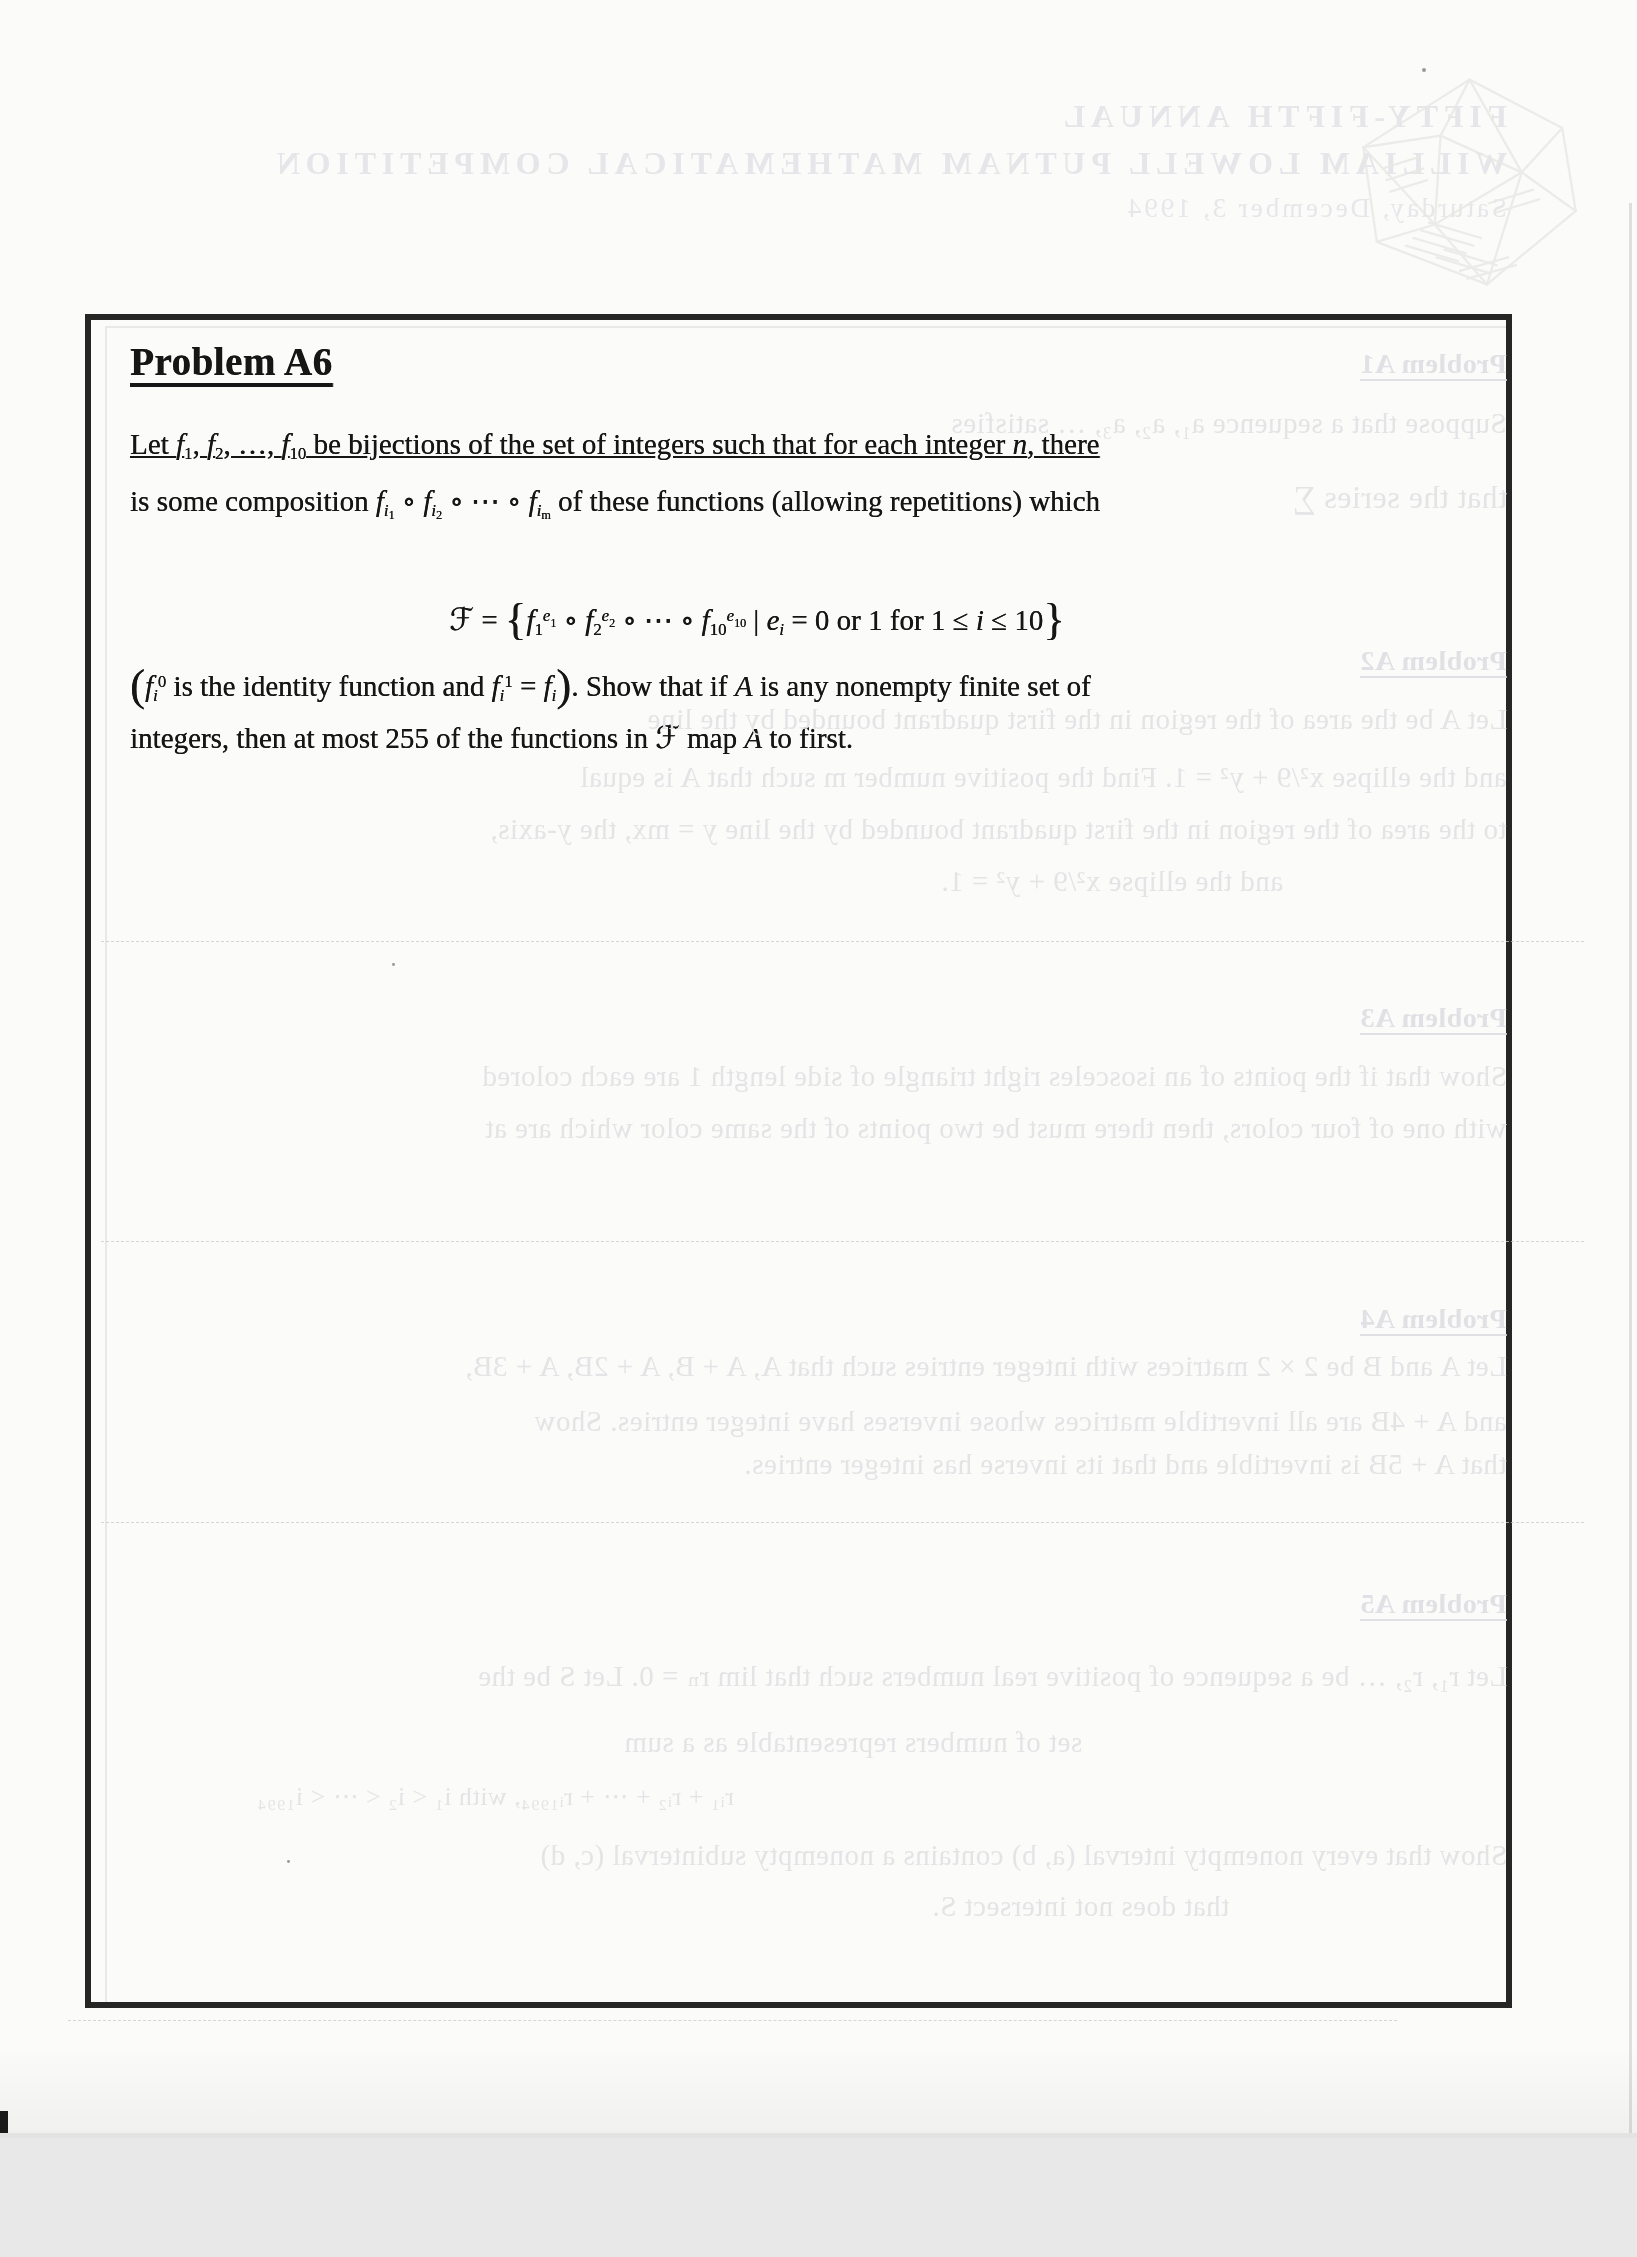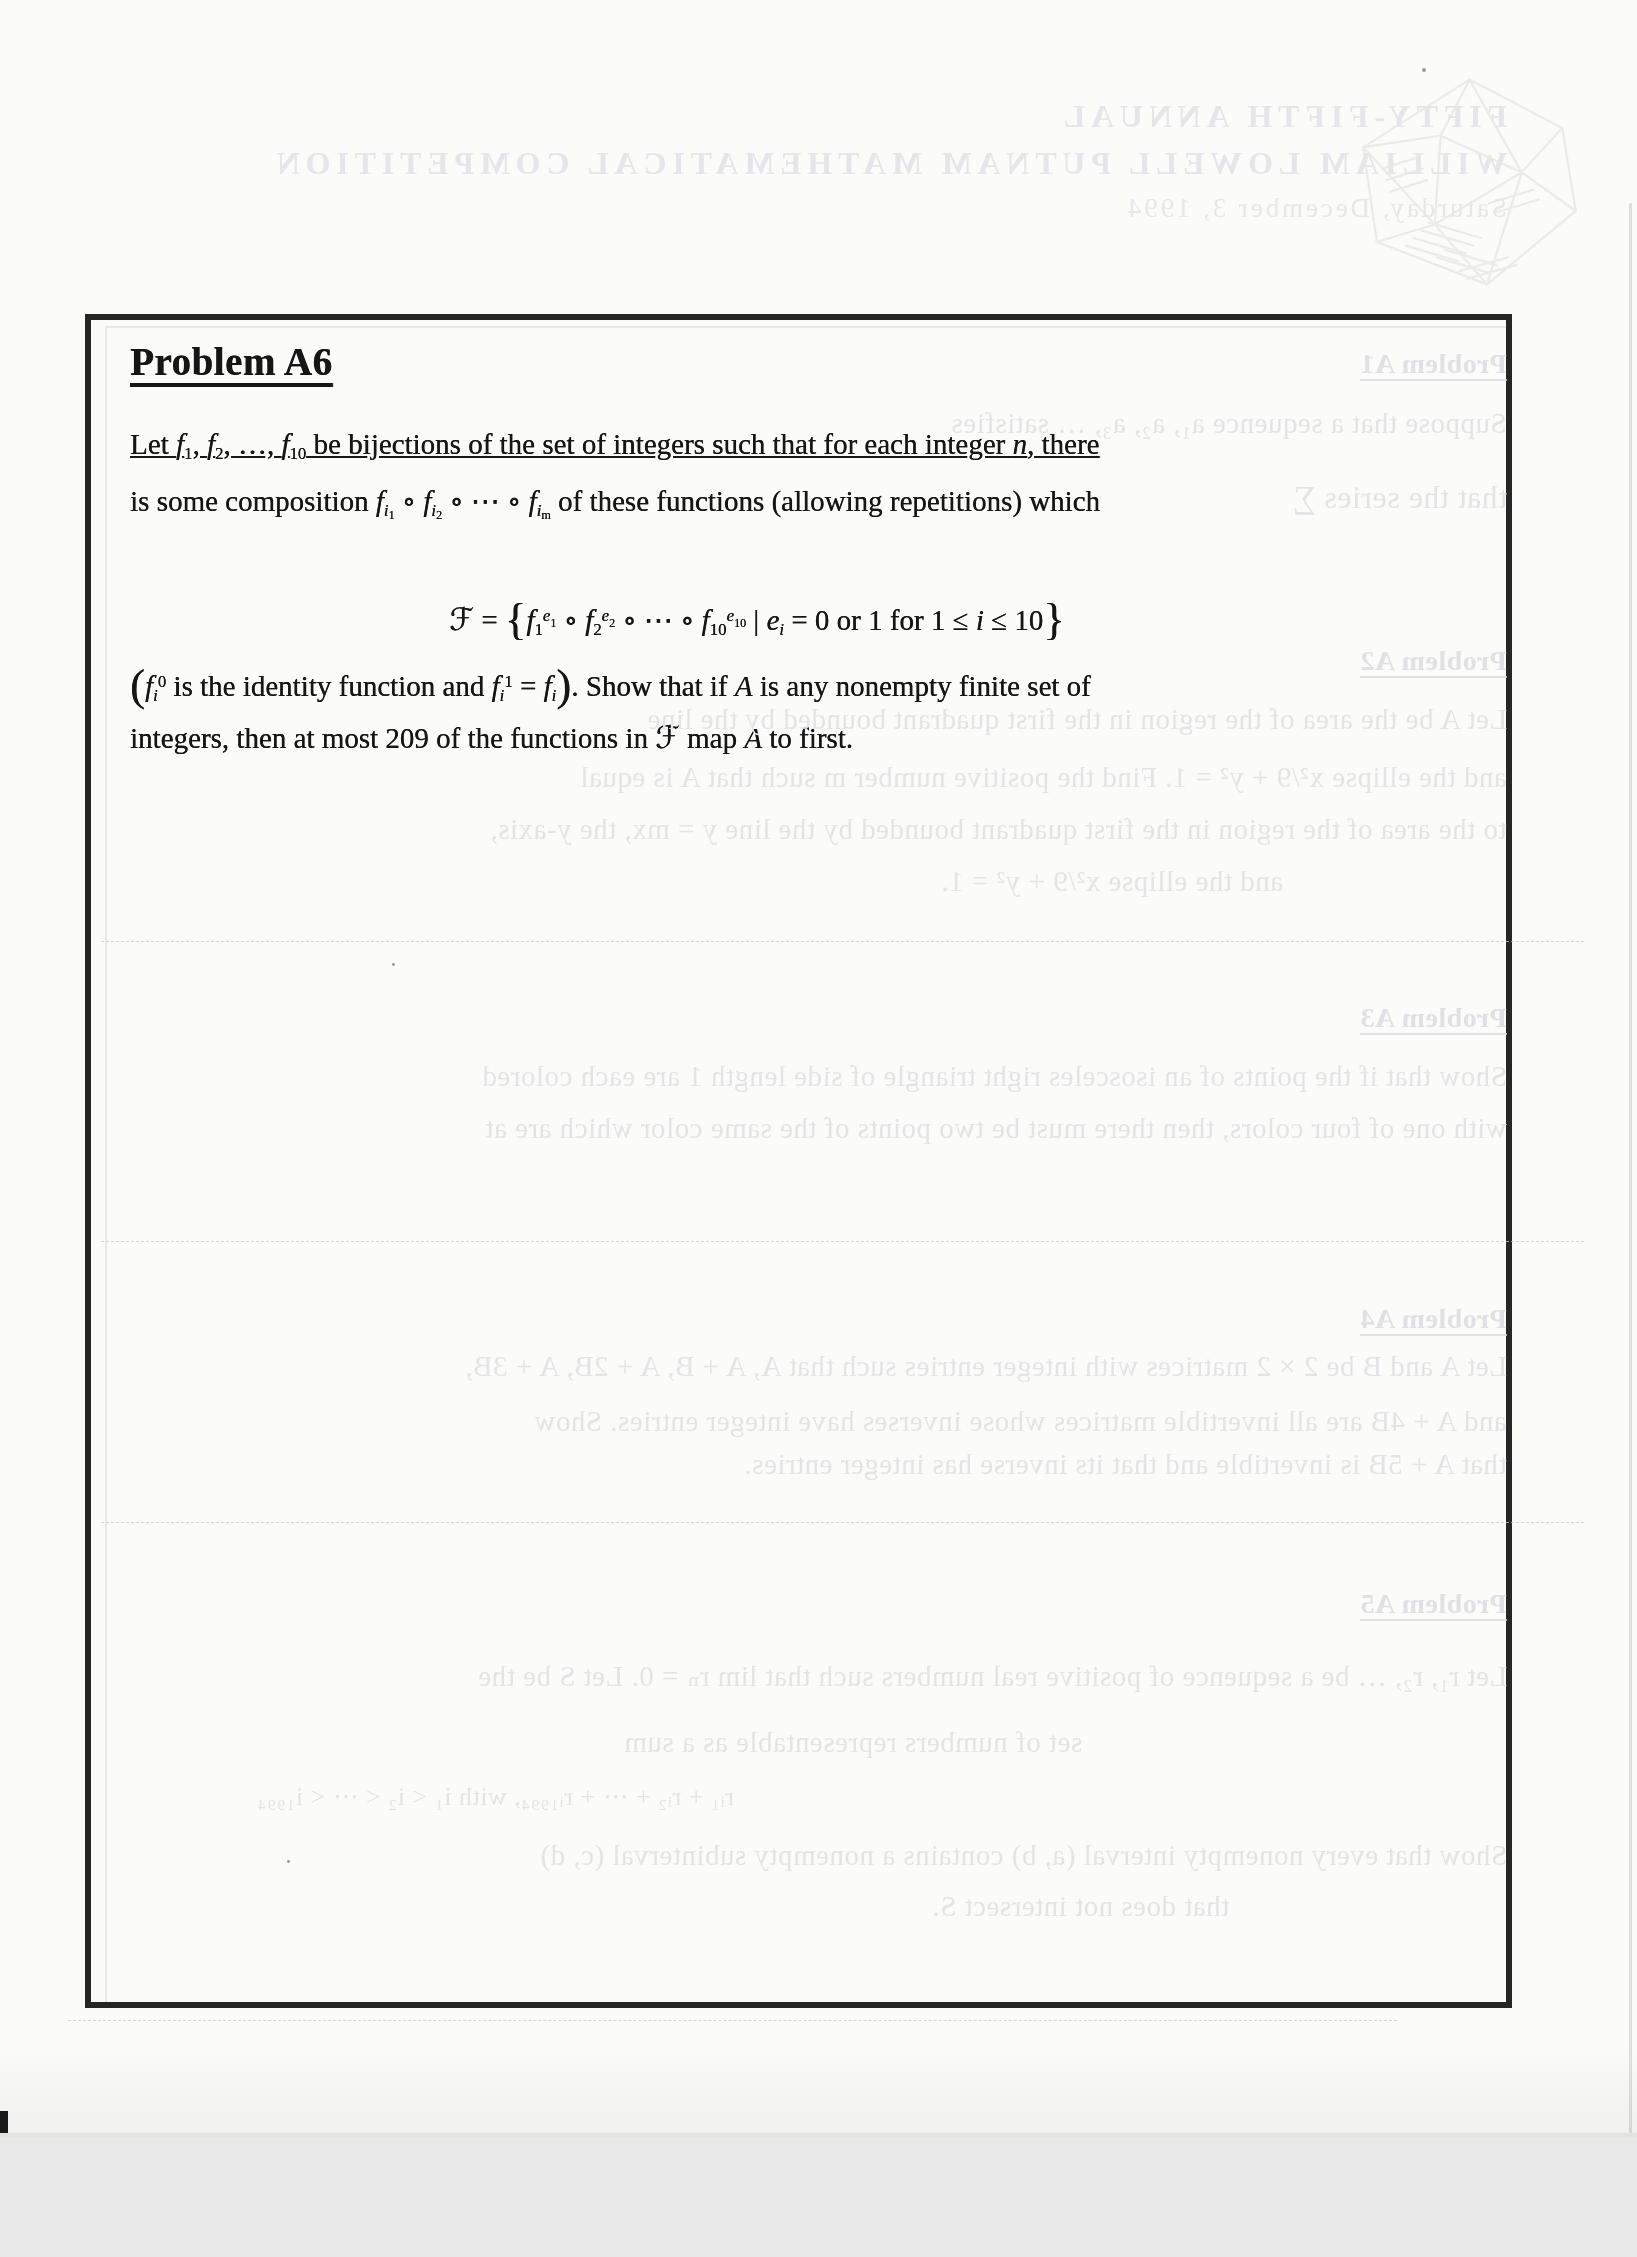--- a/index.html
+++ b/index.html
@@ -102,21 +102,21 @@
     </g>
   </svg>
 
   <div class="problem-box">
     <div class="ghost-edge"></div>
     <h1 class="problem-heading">Problem A6</h1>
     <div class="tline" style="top:108px;text-decoration:underline;"><span>Let </span><span class="rs-i">f</span><span class="rs-sub">1</span><span>, </span><span class="rs-i">f</span><span class="rs-sub">2</span><span>, …, </span><span class="rs-i">f</span><span class="rs-sub">10</span><span> be bijections of the set of integers such that for each integer </span><span class="rs-i">n</span><span>, there</span></div>
     <div class="tline" style="top:164px;"><span>is some composition </span><span class="rs-i">f</span><span class="rs-isub">i</span><span class="rs-subsub">1</span><span> ∘ </span><span class="rs-i">f</span><span class="rs-isub">i</span><span class="rs-subsub">2</span><span> ∘ ⋯ ∘ </span><span class="rs-i">f</span><span class="rs-isub">i</span><span class="rs-subsub">m</span><span> of these functions (allowing repetitions) which</span></div>
     <div class="tline centered" style="top:273px;"><span class="rs-scr">ℱ</span><span> = </span><span class="rs-big">{</span><span class="rs-i">f</span><span class="rs-sub">1</span><span class="rs-isup">e</span><span class="rs-supsub">1</span><span> ∘ </span><span class="rs-i">f</span><span class="rs-sub">2</span><span class="rs-isup">e</span><span class="rs-supsub">2</span><span> ∘ ⋯ ∘ </span><span class="rs-i">f</span><span class="rs-sub">10</span><span class="rs-isup">e</span><span class="rs-supsub">10</span><span> | </span><span class="rs-i">e</span><span class="rs-isub">i</span><span> = 0 or 1 for 1 ≤ </span><span class="rs-i">i</span><span> ≤ 10</span><span class="rs-big">}</span></div>
     <div class="tline" style="top:339px;"><span class="rs-big">(</span><span class="rs-i">f</span><span class="rs-isub">i</span><span class="rs-sup">0</span><span> is the identity function and </span><span class="rs-i">f</span><span class="rs-isub">i</span><span class="rs-sup">1</span><span> = </span><span class="rs-i">f</span><span class="rs-isub">i</span><span class="rs-big">)</span><span>. Show that if </span><span class="rs-i">A</span><span> is any nonempty finite set of</span></div>
-    <div class="tline" style="top:399px;"><span>integers, then at most 209 of the functions in </span><span class="rs-scr">ℱ</span><span> map </span><span class="rs-i">A</span><span> to first.</span></div>
+    <div class="tline" style="top:399px;"><span>integers, then at most 255 of the functions in </span><span class="rs-scr">ℱ</span><span> map </span><span class="rs-i">A</span><span> to first.</span></div>
   </div>
 
   <div class="bleed-line bleed-heading" style="top:348px; right:131px;">Problem A1</div>
   <div class="bleed-line" style="top:407px; right:131px;">Suppose that a sequence a₁, a₂, a₃, … satisfies</div>
   <div class="bleed-line" style="top:479px; right:131px; font-size:32px;">that the series ∑</div>
 
   <div class="bleed-line bleed-heading" style="top:645px; right:131px;">Problem A2</div>
   <div class="bleed-line" style="top:703px; right:131px;">Let A be the area of the region in the first quadrant bounded by the line</div>
   <div class="bleed-line" style="top:761px; right:131px;">and the ellipse x²/9 + y² = 1. Find the positive number m such that A is equal</div>
   <div class="bleed-line" style="top:813px; right:131px;">to the area of the region in the first quadrant bounded by the line y = mx, the y-axis,</div>

